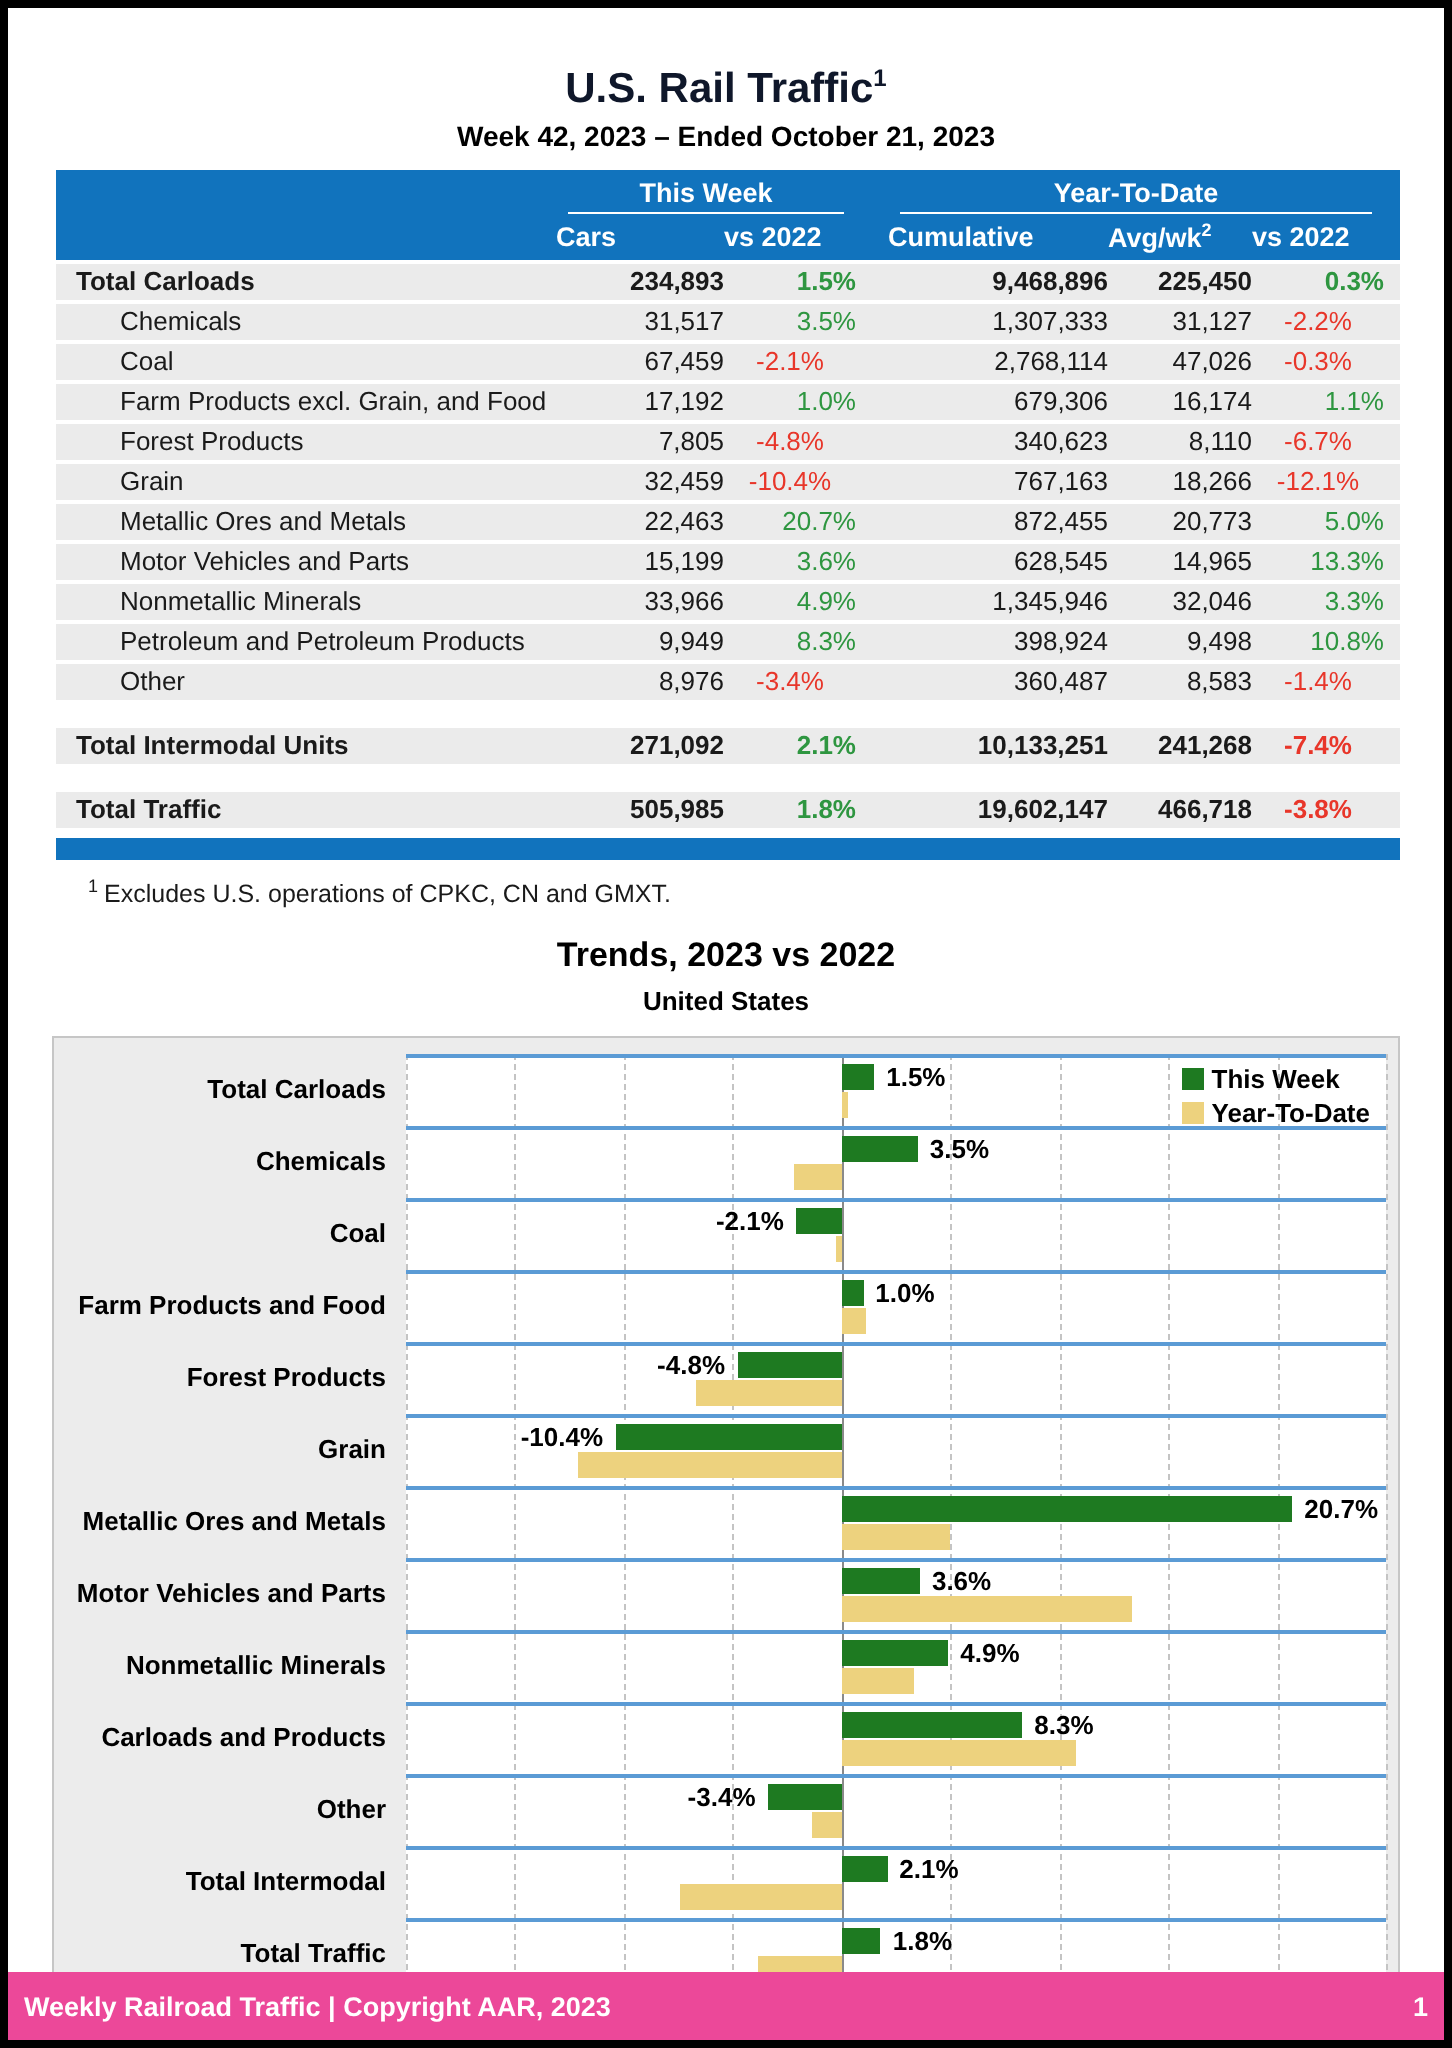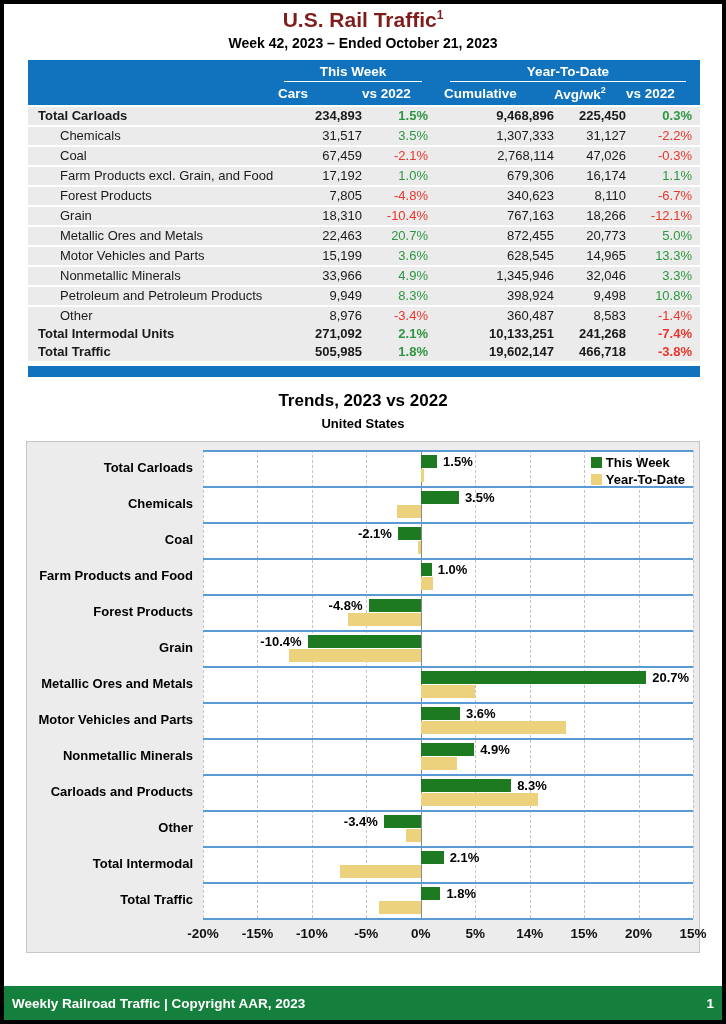--- a/index.html
+++ b/index.html
@@ -3,21 +3,21 @@
 <meta charset="utf-8">
 <style>
   * { margin:0; padding:0; box-sizing:border-box; }
   html,body { background:#fff; }
   body { font-family:"Liberation Sans","DejaVu Sans",sans-serif; }
   .page {
     position:relative; width:726px; height:1024px;
     border:4px solid #000; background:#fff; overflow:hidden;
   }
   
-  .doc-title { margin-top:4px; text-align:center; font-size:21px; font-weight:bold; color:#7f1d1d; }
+  .doc-title { margin-top:28px; text-align:center; font-size:21px; font-weight:bold; color:#0f172a; }
   .doc-title sup { font-size:12px; }
   .doc-subtitle { margin-top:3px; text-align:center; font-size:14px; font-weight:bold; color:#000; }
 
   
   .rail-table { margin:9px 22px 0 24px; }
   .t-grid {
     display:grid;
     grid-template-columns: 1fr 84px 66px 16px 110px 72px 66px;
     align-items:center;
   }
@@ -27,26 +27,26 @@
   .t-head .grp-ytd  { grid-column:5 / span 3; }
   .t-head .colrow { margin-top:3px; }
   .t-head .col { }
   .t-head .col sup { font-size:9px; }
   .t-body .t-row {
     background:#EBEBEB; height:18px; margin-top:2px;
     font-size:13px; color:#1a1a1a; line-height:18px;
     padding-right:8px;
   }
   .t-body .t-row.total { font-weight:bold; }
-  .t-body .t-row.gap { margin-top:0; }
+  .t-body .t-row.gap { margin-top:14px; }
   .t-row .lbl { padding-left:32px; white-space:nowrap; }
   .t-row.total .lbl { padding-left:10px; }
   .t-row .num { text-align:right; }
   .t-row .pos { color:#2E9640; font-weight:bold; }
-  .t-row .neg { color:#E8362A; font-weight:bold; }
+  .t-row .neg { color:#E8362A; font-weight:bold;text-align:center; }
   .t-row.plain .pos, .t-row.plain .neg { font-weight:normal; }
   .t-bottom-bar { height:11px; background:#1173BD; margin-top:5px; }
 
   
   .notes { margin:8px 0 0 40px; font-size:12.5px; color:#1a1a1a; }
   .note { margin-top:4px; }
   .note sup { font-size:9px; margin-right:3px; }
 
   
   .chart-title { margin-top:14px; text-align:center; font-size:17px; font-weight:bold; }
@@ -84,21 +84,21 @@
   .axis-spacer { width:172px; flex:0 0 172px; }
   .axis { position:relative; flex:1; }
   .tick {
     position:absolute; transform:translateX(-50%);
     font-size:13.5px; font-weight:bold; color:#111; top:2px; white-space:nowrap;
   }
 
   
   .page-footer {
     position:absolute; left:0; right:0; bottom:0; height:21px;
-    background:#15803d; color:#fff; display:flex; align-items:center;
+    background:#ec4899; color:#fff; display:flex; align-items:center;
     font-size:13.5px; font-weight:bold; padding:17px 8px;
   }
   .page-footer .spacer { flex:1; }
 </style>
 </head>
 <body>
 
 <div class="page">
 
   <div class="doc-title"><span>U.S. Rail Traffic</span><sup>1</sup></div>
@@ -163,21 +163,21 @@
           <div class="lbl">Forest Products</div>
           <div class="num">7,805</div>
           <div class="num neg">-4.8%</div>
           <div></div>
           <div class="num">340,623</div>
           <div class="num">8,110</div>
           <div class="num neg">-6.7%</div>
         </div>
         <div class="t-grid t-row plain">
           <div class="lbl">Grain</div>
-          <div class="num">18,310</div>
+          <div class="num">32,459</div>
           <div class="num neg">-10.4%</div>
           <div></div>
           <div class="num">767,163</div>
           <div class="num">18,266</div>
           <div class="num neg">-12.1%</div>
         </div>
         <div class="t-grid t-row plain">
           <div class="lbl">Metallic Ores and Metals</div>
           <div class="num">22,463</div>
           <div class="num pos">20.7%</div>
@@ -238,20 +238,21 @@
           <div></div>
           <div class="num">19,602,147</div>
           <div class="num">466,718</div>
           <div class="num neg">-3.8%</div>
         </div>
       </div>
     <div class="t-bottom-bar"></div>
   </div>
 
   <div class="notes" id="notes">
+      <div class="note"><sup>1</sup><span>Excludes U.S. operations of CPKC, CN and GMXT.</span></div>
     </div>
 
   <div class="chart-title">Trends, 2023 vs 2022</div>
   <div class="chart-subtitle">United States</div>
 
   <div class="chart-box">
     <div class="chart-inner">
       <div class="cat-labels" id="cat-labels">
           <div class="cat-label">Total Carloads</div>
           <div class="cat-label">Chemicals</div>

